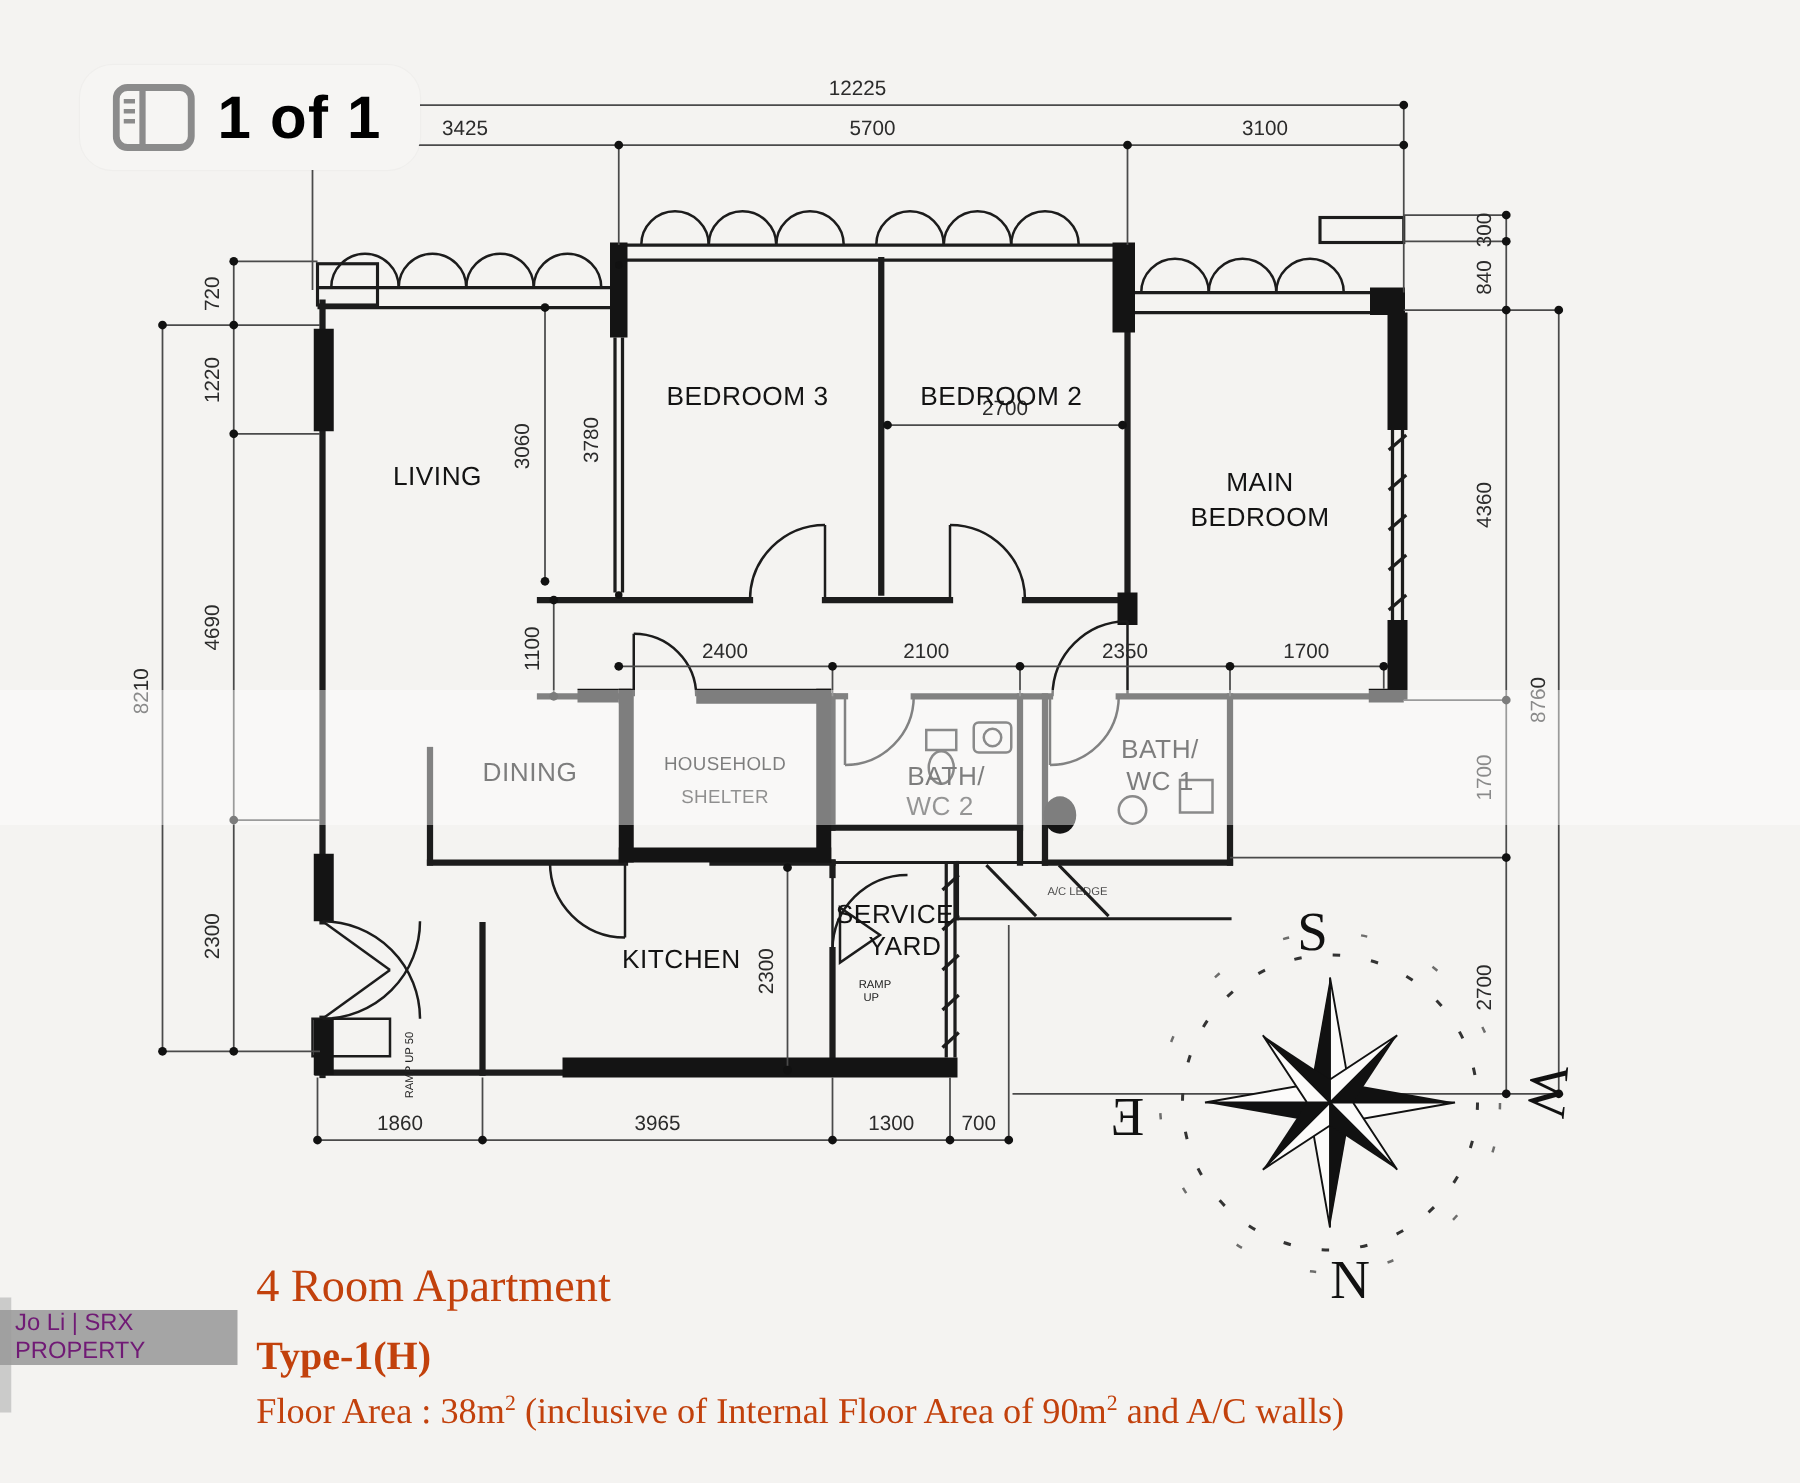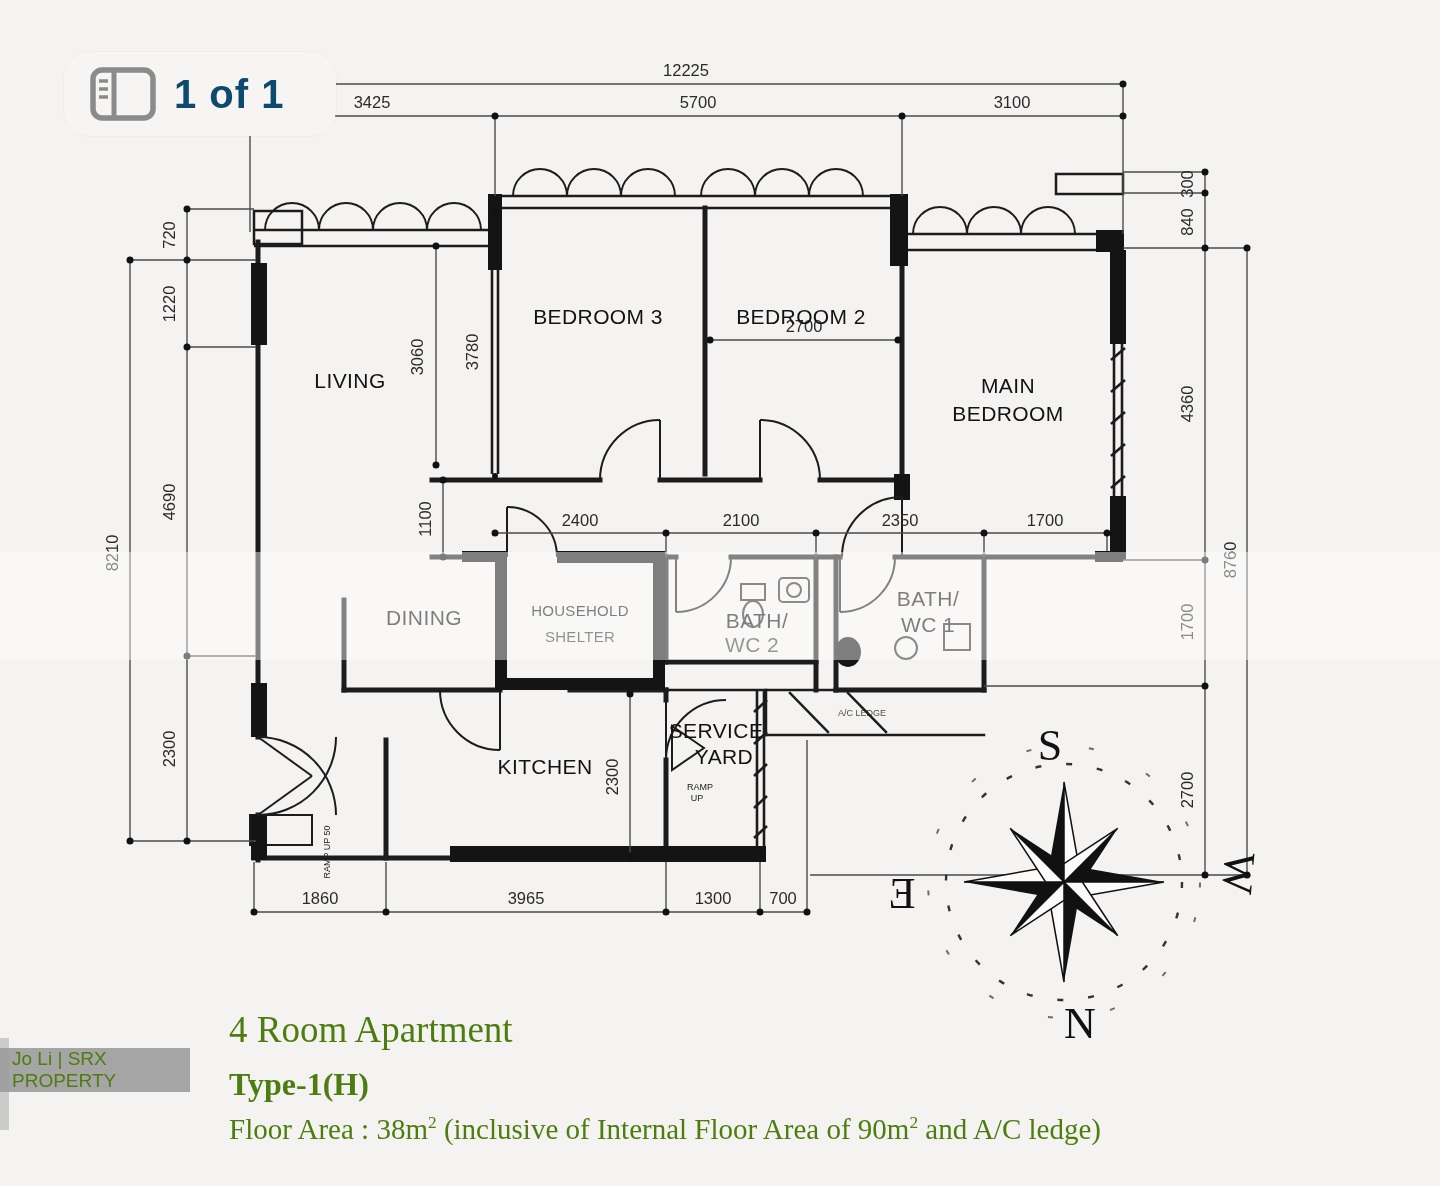--- a/index.html
+++ b/index.html
@@ -8,28 +8,28 @@
   #stage{position:absolute;inset:0;}
   svg text{font-family:"Liberation Sans", sans-serif;}
   .dimtxt{font-size:16.5px;fill:#2b2b2b;}
   .roomtxt{font-size:21px;fill:#131313;letter-spacing:.4px;}
   .roomtxt-sm{font-size:15px;fill:#131313;letter-spacing:.3px;}
   .tinytxt{font-size:9px;fill:#222;}
   .compasstxt{font-family:"Liberation Serif", serif;font-size:44px;fill:#111;}
   .badge{position:absolute;left:64px;top:52px;width:272px;height:84px;background:#f6f5f3;
          border-radius:26px;display:flex;align-items:center;gap:18px;padding-left:26px;
          box-sizing:border-box;box-shadow:0 0 0 1px rgba(0,0,0,0.02);}
-  .badge-label{font-size:40px;font-weight:700;color:#0c4a6e;letter-spacing:1px;}
+  .badge-label{font-size:48px;font-weight:700;color:#000000;letter-spacing:1px;}
   .lightband{position:absolute;left:0;top:552px;width:1440px;height:108px;
              background:rgba(255,255,255,.45);pointer-events:none;}
   .watermark{position:absolute;left:0;top:1048px;height:44px;width:190px;
-             background:rgba(154,154,154,.88);color:#4d7c0f;font-size:19px;
+             background:rgba(154,154,154,.88);color:#701a75;font-size:19px;
              display:flex;align-items:center;padding-left:12px;box-sizing:border-box;}
   .wm-sliver{position:absolute;left:0;top:1038px;width:9px;height:92px;background:rgba(170,170,170,.55);}
-  .footer{position:absolute;left:205px;color:#4d7c0f;font-family:"Liberation Serif", serif;margin-left:24px;}
+  .footer{position:absolute;left:205px;color:#c2410c;font-family:"Liberation Serif", serif;}
   .f-title{top:1008px;font-size:37px;}
   .f-type{top:1066px;font-size:32px;font-weight:bold;}
   .f-area{top:1112px;font-size:29px;}
   .f-note{top:1150px;font-size:29px;}
   sup{font-size:60%;}
 </style>
 </head>
 <body>
 
 <div id="stage">
@@ -408,15 +408,15 @@
 
   
   <div class="wm-sliver"></div>
   <div class="watermark">
     <span>Jo Li | SRX PROPERTY</span>
   </div>
 
   
   <div class="footer f-title">4 Room Apartment</div>
   <div class="footer f-type">Type-1(H)</div>
-  <div class="footer f-area"><span>Floor Area : 38m</span><sup>2</sup><span> (inclusive of Internal Floor Area of 90m</span><sup>2</sup><span> and A/C ledge)</span></div>
+  <div class="footer f-area"><span>Floor Area : 38m</span><sup>2</sup><span> (inclusive of Internal Floor Area of 90m</span><sup>2</sup><span> and A/C walls)</span></div>
 
 </div>
 
 </body></html>

